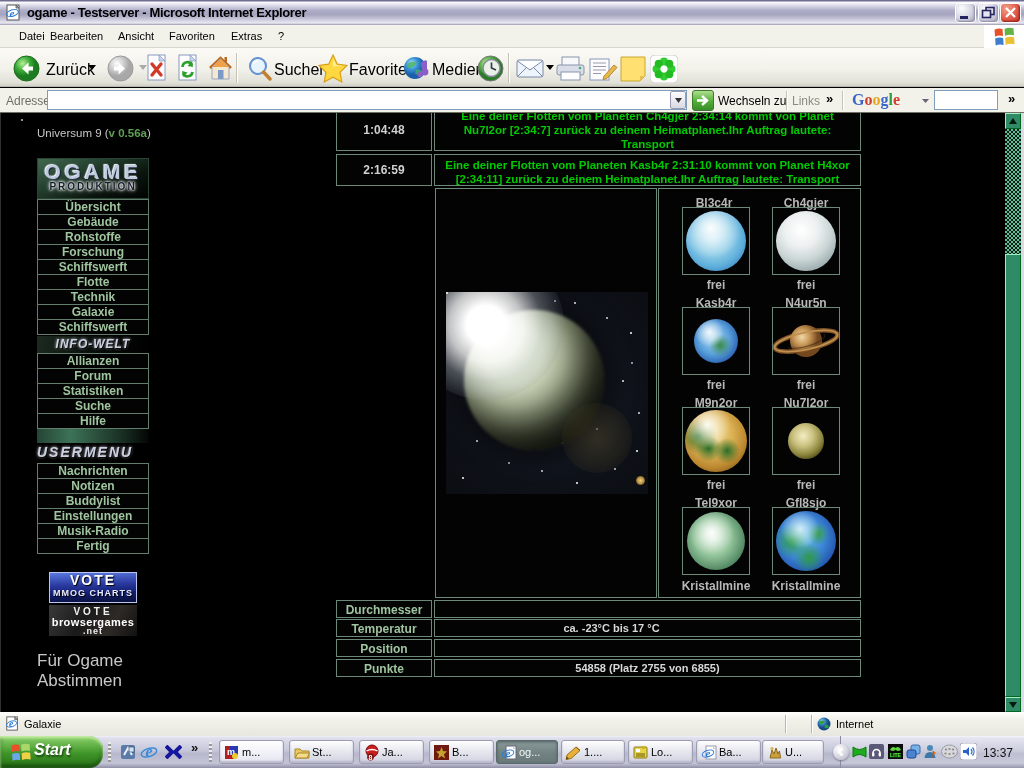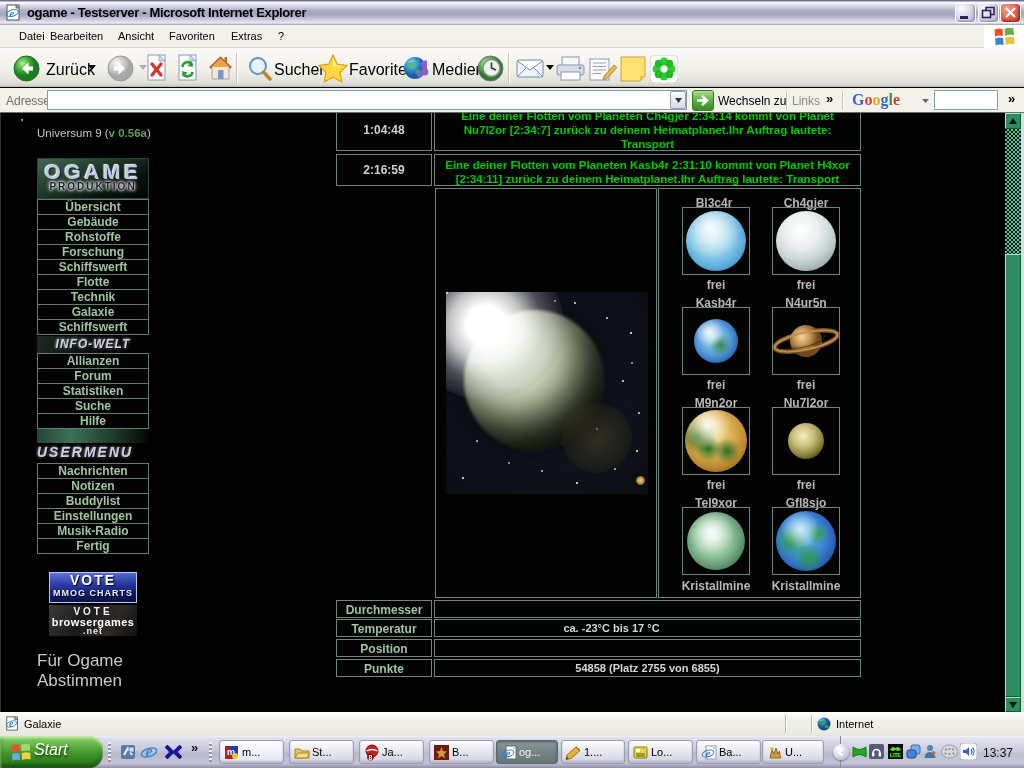--- a/index.html
+++ b/index.html
@@ -453,21 +453,21 @@
 <div id="task" class="ab">
   <div class="ab" style="left:0;top:0;width:103px;height:32px;border-radius:0 14px 14px 0;background:linear-gradient(#8ed06e 0%,#57a93c 38%,#3f9428 55%,#2f7d1c 85%,#1e5c10);box-shadow:inset 0 2px 3px #c8f0a8,inset 0 -3px 4px #1a5210">
     <svg class="ab" style="left:10px;top:6px" width="22" height="20" viewBox="0 0 23 19">
         <g transform="rotate(-4 11 9)">
           <path d="M2 2 Q6 0.5 10 2 L10 9 Q6 7.5 2 9 Z" fill="#e8502a"></path>
           <path d="M12 2 Q16 0.5 21 2 L21 9 Q16 7.5 12 9 Z" fill="#a8d86a"></path>
           <path d="M2 11 Q6 9.5 10 11 L10 18 Q6 16.5 2 18 Z" fill="#6aa8e8"></path>
           <path d="M12 11 Q16 9.5 21 11 L21 18 Q16 16.5 12 18 Z" fill="#f0d048"></path>
         </g>
       </svg>
-    <span class="ab" style="left:34px;top:5px;font-size:16px;font-weight:normal;font-style:italic;color:#fff;text-shadow:1px 2px 2px #1a4a10">Start</span>
+    <span class="ab" style="left:34px;top:5px;font-size:16px;font-weight:bold;font-style:italic;color:#fff;text-shadow:1px 2px 2px #1a4a10">Start</span>
   </div>
   <div class="ab" style="left:108px;top:6px;width:3px;height:20px;background:repeating-linear-gradient(#eee 0,#eee 2px,#999 2px,#999 4px)"></div>
   <svg class="ab" style="left:120px;top:8px" width="16" height="16">
       <rect x="1" y="1" width="14" height="14" rx="2" fill="#5a7aa8"></rect>
       <path d="M4 11 L8 4 L12 11" stroke="#e8f0fa" stroke-width="2" fill="none"></path>
       <rect x="9" y="3" width="5" height="5" fill="#cfe0f2" stroke="#345" stroke-width=".6"></rect>
     </svg>
   <svg class="ab" style="left:140px;top:7px" width="18" height="18" viewBox="0 0 18 18">
       <text x="9" y="14" font-size="16" font-weight="bold" font-style="italic" fill="#3a8ad8" text-anchor="middle" font-family="Liberation Serif">e</text>
       <ellipse cx="9" cy="9.5" rx="8" ry="4" fill="none" stroke="#3a8ad8" stroke-width="1.4" transform="rotate(-18 9 9.5)"></ellipse>

